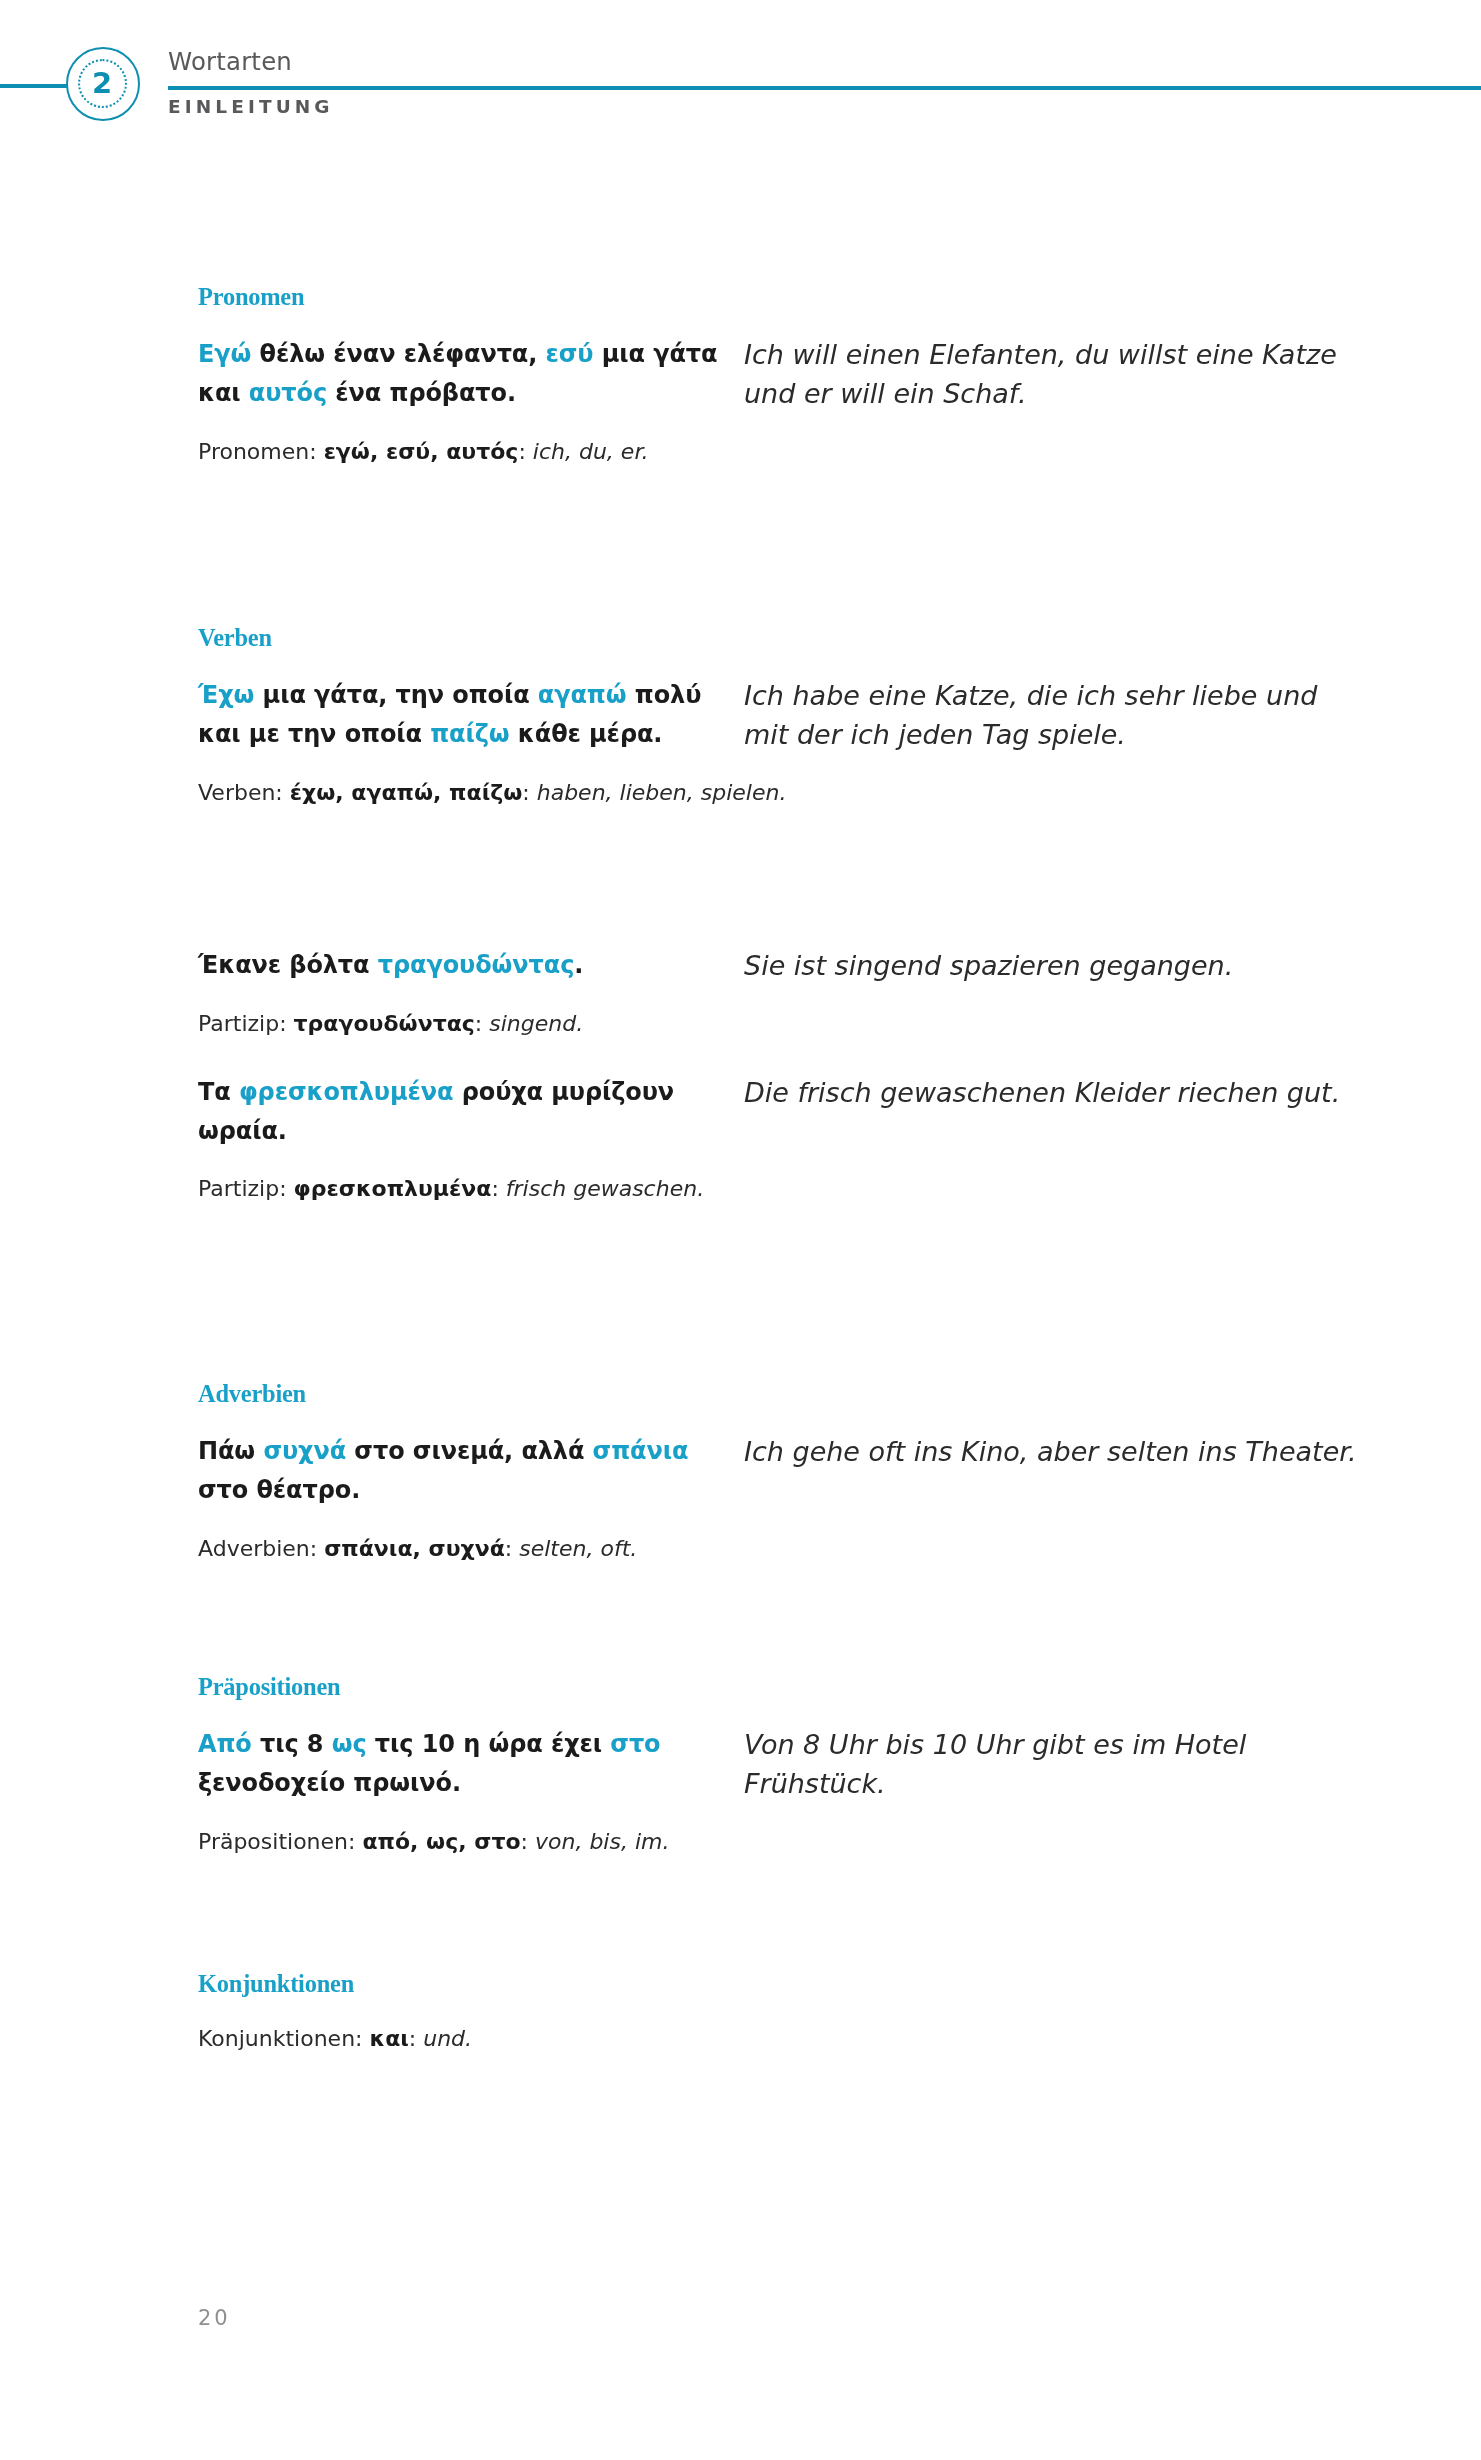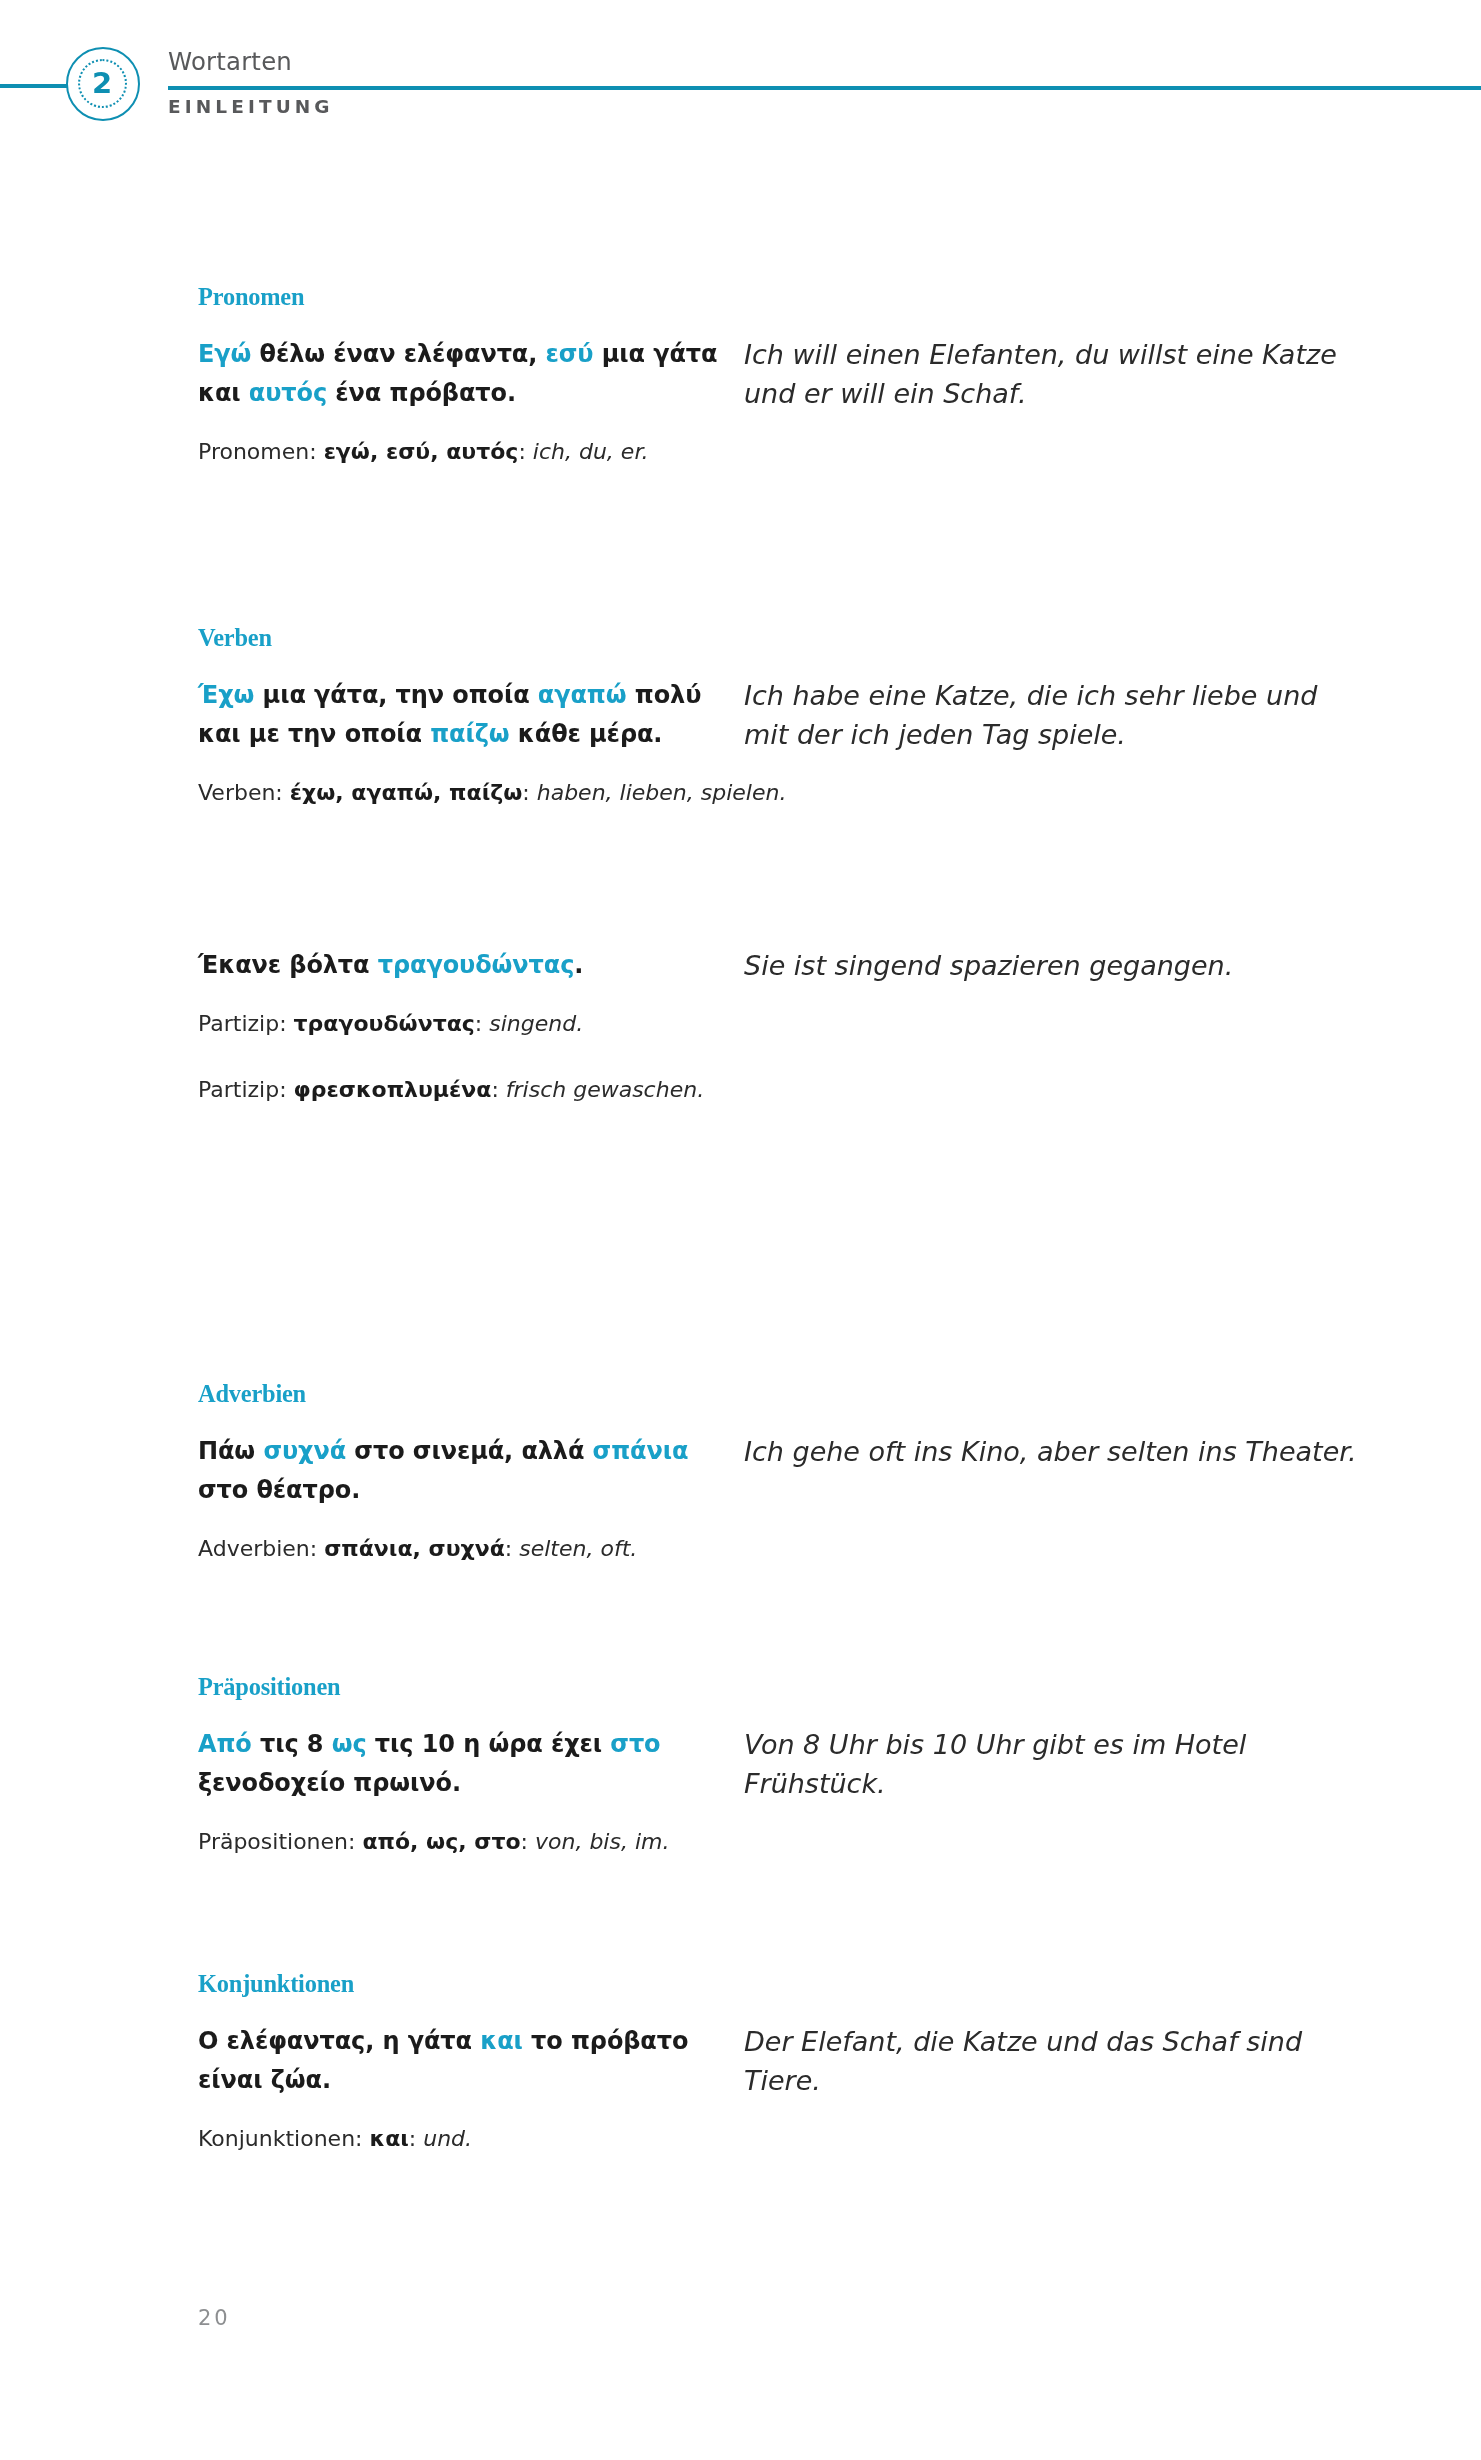--- a/index.html
+++ b/index.html
@@ -200,42 +200,42 @@
         <div class="example-german">Ich habe eine Katze, die ich sehr liebe und mit der ich jeden Tag spiele.</div>
       </div>
       <p class="note"><span>Verben: </span><b>έχω, αγαπώ, παίζω</b><span>: </span><i>haben, lieben, spielen.</i></p>
     </div>
     <div class="section" style="top: 946px;">
       <div class="example" style="position: relative; visibility: visible; height: 39px;">
         <div class="example-greek"><span>Έκανε βόλτα </span><span class="hl">τραγουδώντας</span><span>.</span></div>
         <div class="example-german">Sie ist singend spazieren gegangen.</div>
       </div>
       <p class="note" style="margin-bottom: 33px;"><span>Partizip: </span><b>τραγουδώντας</b><span>: </span><i>singend.</i></p>
+      <div class="example" style="position: relative; visibility: visible; height: 78px;">
+        <div class="example-greek"><span>Τα </span><span class="hl">φρεσκοπλυμένα</span><span> ρούχα μυρίζουν ωραία.</span></div>
+        <div class="example-german">Die frisch gewaschenen Kleider riechen gut.</div>
+      </div>
       <p class="note" style="margin-bottom: 33px;"><span>Partizip: </span><b>φρεσκοπλυμένα</b><span>: </span><i>frisch gewaschen.</i></p>
     </div>
     <div class="section" style="top: 1380px;">
       <h2 class="section-title">Adverbien</h2>
       <div class="example" style="position: relative; visibility: visible; height: 78px; margin-top: 11px;">
         <div class="example-greek"><span>Πάω </span><span class="hl">συχνά</span><span> στο σινεμά, αλλά </span><span class="hl">σπάνια</span><span> στο θέατρο.</span></div>
         <div class="example-german">Ich gehe oft ins Kino, aber selten ins Theater.</div>
       </div>
       <p class="note"><span>Adverbien: </span><b>σπάνια, συχνά</b><span>: </span><i>selten, oft.</i></p>
     </div>
     <div class="section" style="top: 1673px;">
       <h2 class="section-title">Präpositionen</h2>
       <div class="example" style="position: relative; visibility: visible; height: 78px;">
         <div class="example-greek"><span class="hl">Από</span><span> τις 8 </span><span class="hl">ως</span><span> τις 10 η ώρα έχει </span><span class="hl">στο</span><span> ξενοδοχείο πρωινό.</span></div>
         <div class="example-german">Von 8 Uhr bis 10 Uhr gibt es im Hotel Frühstück.</div>
       </div>
       <p class="note"><span>Präpositionen: </span><b>από, ως, στο</b><span>: </span><i>von, bis, im.</i></p>
     </div>
     <div class="section" style="top: 1970px;">
       <h2 class="section-title">Konjunktionen</h2>
-      <div class="example" style="position: relative; visibility: visible; height: 78px;">
-        <div class="example-greek"><span>Ο ελέφαντας, η γάτα </span><span class="hl">και</span><span> το πρόβατο είναι ζώα.</span></div>
-        <div class="example-german">Der Elefant, die Katze und das Schaf sind Tiere.</div>
-      </div>
       <p class="note"><span>Konjunktionen: </span><b>και</b><span>: </span><i>und.</i></p>
     </div>
   </div>
 
 <div class="folio">20</div>
 
 
 </body></html>

